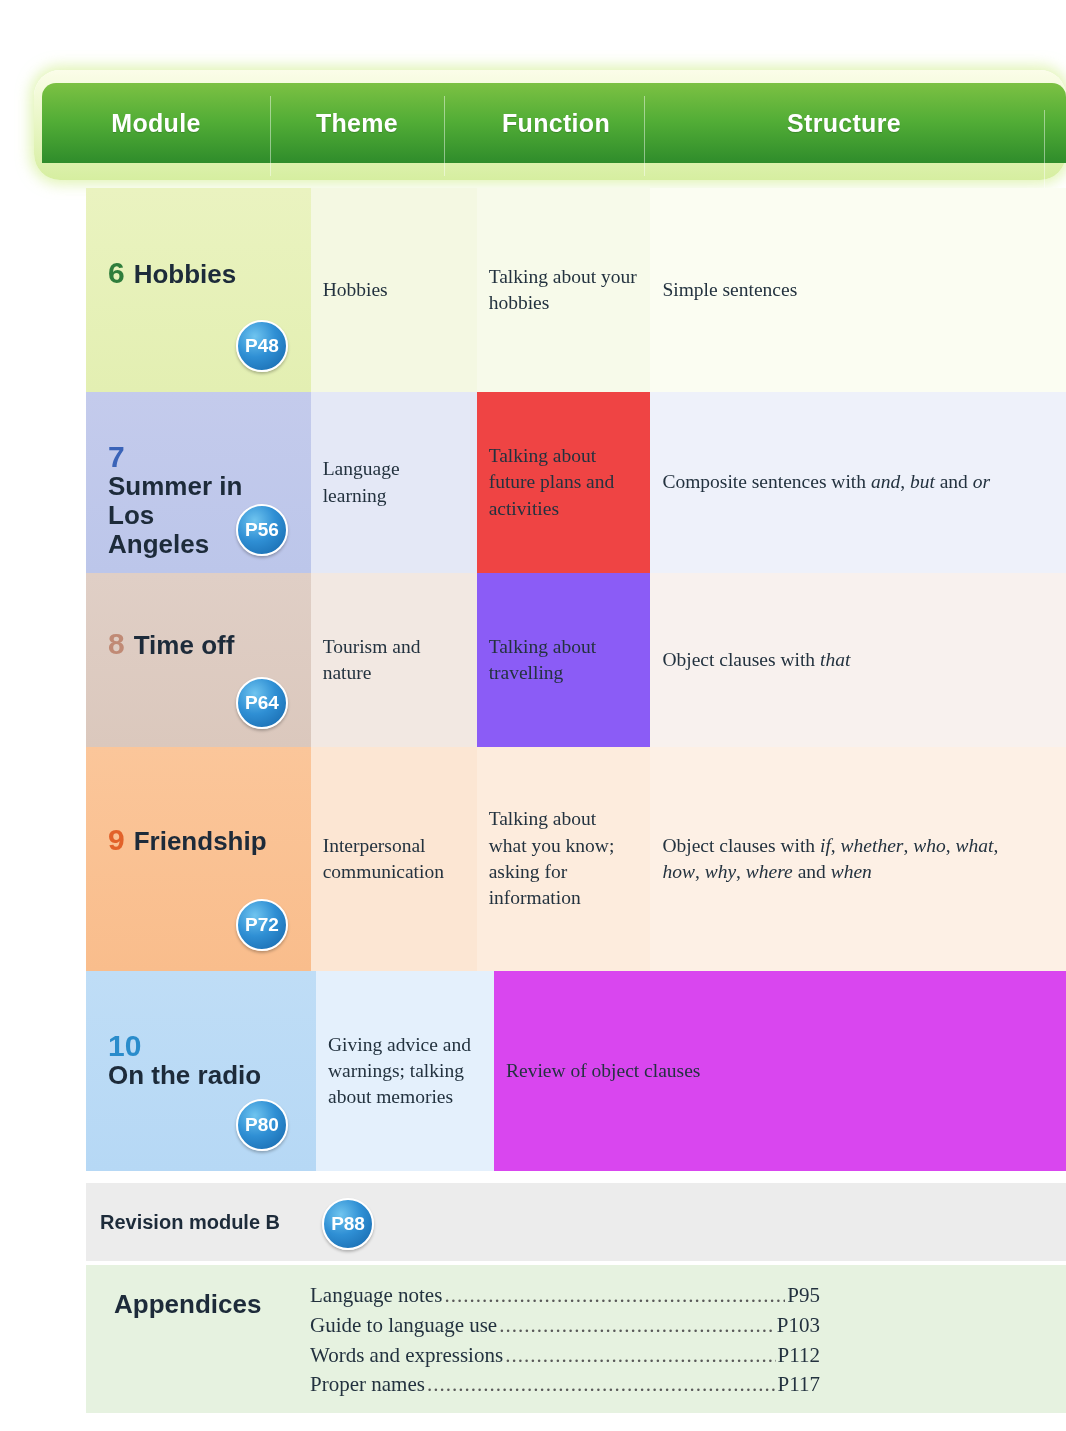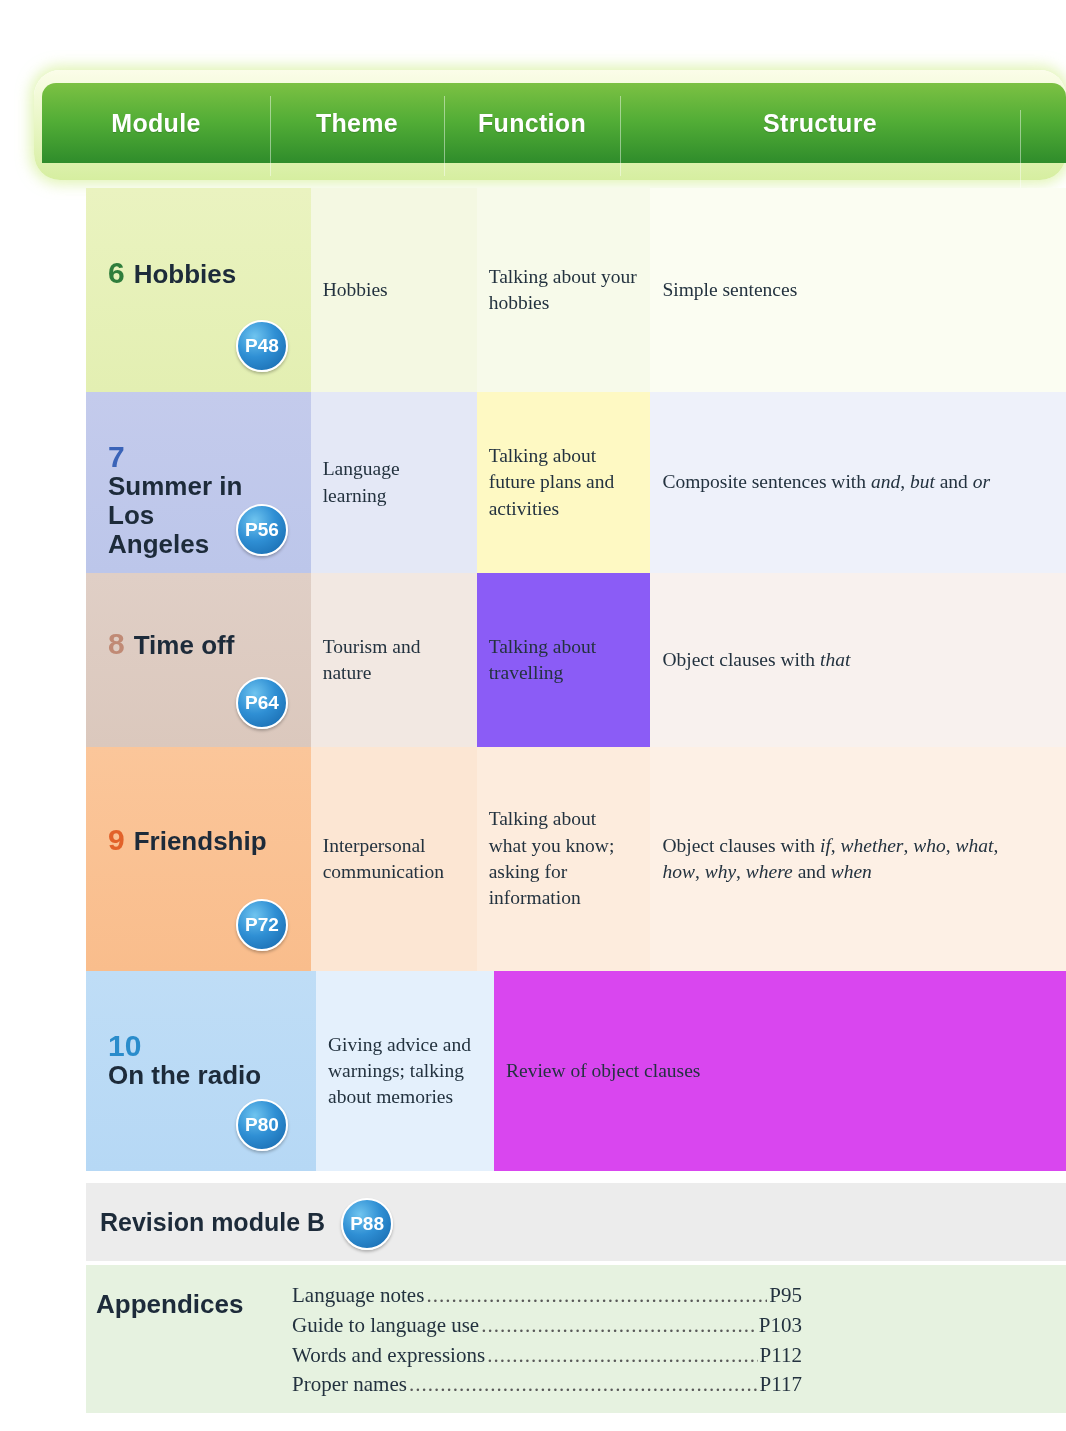--- a/index.html
+++ b/index.html
@@ -53,21 +53,21 @@
   }
   .header-cell + .header-cell::before {
     content: "";
     position: absolute;
     left: 0; top: -13px;
     width: 1px; height: 80px;
     background: rgba(255,255,255,0.45);
   }
   .hc-module   { width: 228px; }
   .hc-theme    { width: 174px; }
-  .hc-function { width: 176px; }
+  .hc-function { width: 176px; padding-left: 24px; }
   .hc-structure{ width: 400px; }
   .hc-rest     { flex: 1; }
 
   
   .table {
     position: absolute;
     left: 86px;
     top: 188px;
     width: 980px;
   }
@@ -134,21 +134,21 @@
   
   .row-6 .c-module  { background: linear-gradient(180deg,#eaf3c0,#e3efb2); }
   .row-6 .c-theme   { background: #f4f8e2; }
   .row-6 .c-function{ background: #f7faea; }
   .row-6 .c-structure,
   .row-6 .c-rest    { background: #fbfdf2; }
   .row-6 .mod-num   { color: #2f7d3c; }
 
   .row-7 .c-module  { background: linear-gradient(180deg,#c4cbec,#bcc6ea); }
   .row-7 .c-theme   { background: #e4e8f6; }
-  .row-7 .c-function{ background: #fef9c3; }
+  .row-7 .c-function{ background: #ef4444; }
   .row-7 .c-structure,
   .row-7 .c-rest    { background: #eef1fa; }
   .row-7 .mod-num   { color: #3a63b8; }
 
   .row-8 .c-module  { background: linear-gradient(180deg,#e0cfc6,#dbc8bd); }
   .row-8 .c-theme   { background: #f2e8e2; }
   .row-8 .c-function{ background: #8b5cf6; }
   .row-8 .c-structure,
   .row-8 .c-rest    { background: #f8f1ee; }
   .row-8 .mod-num   { color: #c08a75; }
@@ -176,41 +176,41 @@
     top: 1183px;
     width: 980px;
     height: 78px;
     background: #ececec;
     display: flex;
     align-items: center;
     padding-left: 14px;
     box-sizing: border-box;
   }
   .revision-label {
-    font-size: 25px;
+    font-size: 20px;
     font-weight: bold;
     color: #1d2b3a;
-    margin-right: 8px;
+    margin-right: 24px;
   }
   .rev-badge {
     position: relative;
     width: 48px; height: 48px;
   }
 
   
   .appendices {
     position: absolute;
     left: 86px;
     top: 1265px;
     width: 980px;
     height: 148px;
     background: #e6f2e0;
     display: flex;
     align-items: flex-start;
-    padding: 16px 0 0 10px;
+    padding: 16px 0 0 28px;
     box-sizing: border-box;
   }
   .app-label {
     font-size: 26px;
     font-weight: bold;
     color: #1d2b3a;
     width: 196px;
     padding-top: 8px;
   }
   .app-list {
@@ -326,21 +326,21 @@
     <div class="cell c-function">Giving advice and warnings; talking about memories</div>
     <div class="cell c-structure">Review of object clauses</div>
     <div class="cell c-rest"></div>
   </div>
 
 </div>
 
 <div class="revision">
   <span class="revision-label">Revision module B</span>
   <span class="rev-badge">
-    <span class="page-badge" style="left:8px; top:0;">P88</span>
+    <span class="page-badge" style="left:18px; top:0;">P88</span>
   </span>
 </div>
 
 <div class="appendices">
   <div class="app-label">Appendices</div>
   <div class="app-list">
     <div class="app-item">
       <span class="app-name">Language notes</span>
       <span class="app-dots">..................................................................</span>
       <span class="app-page">P95</span>

